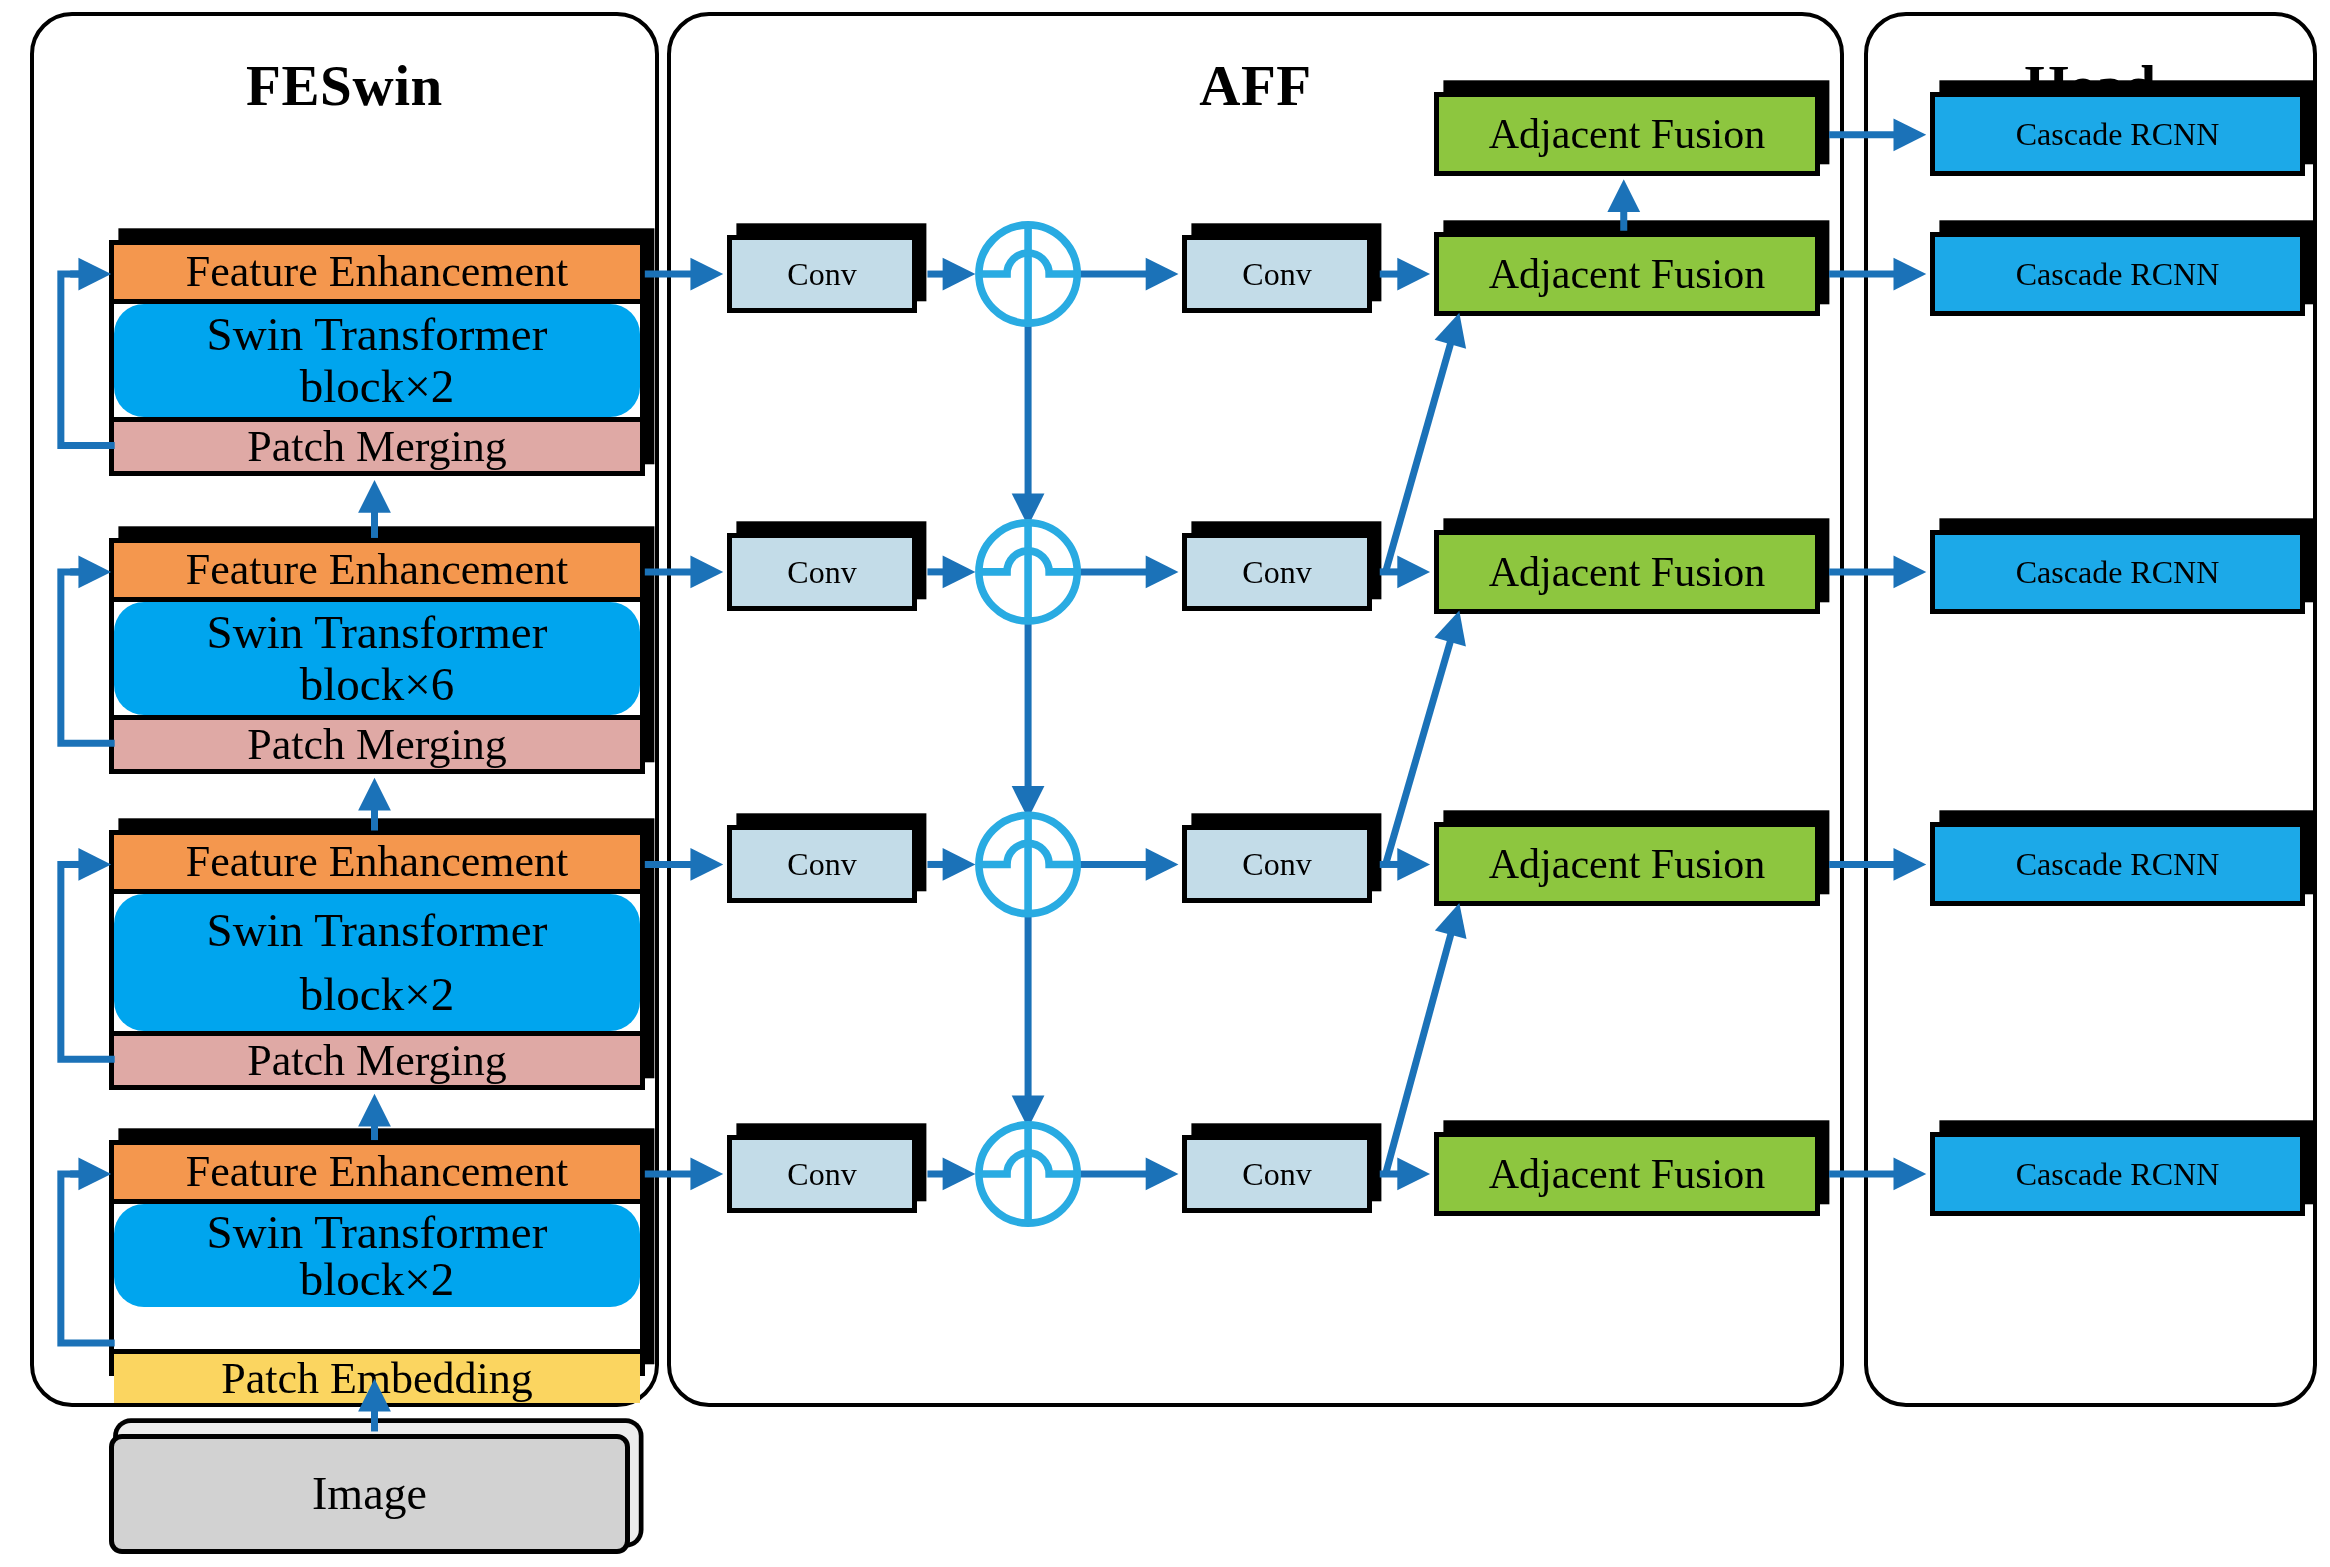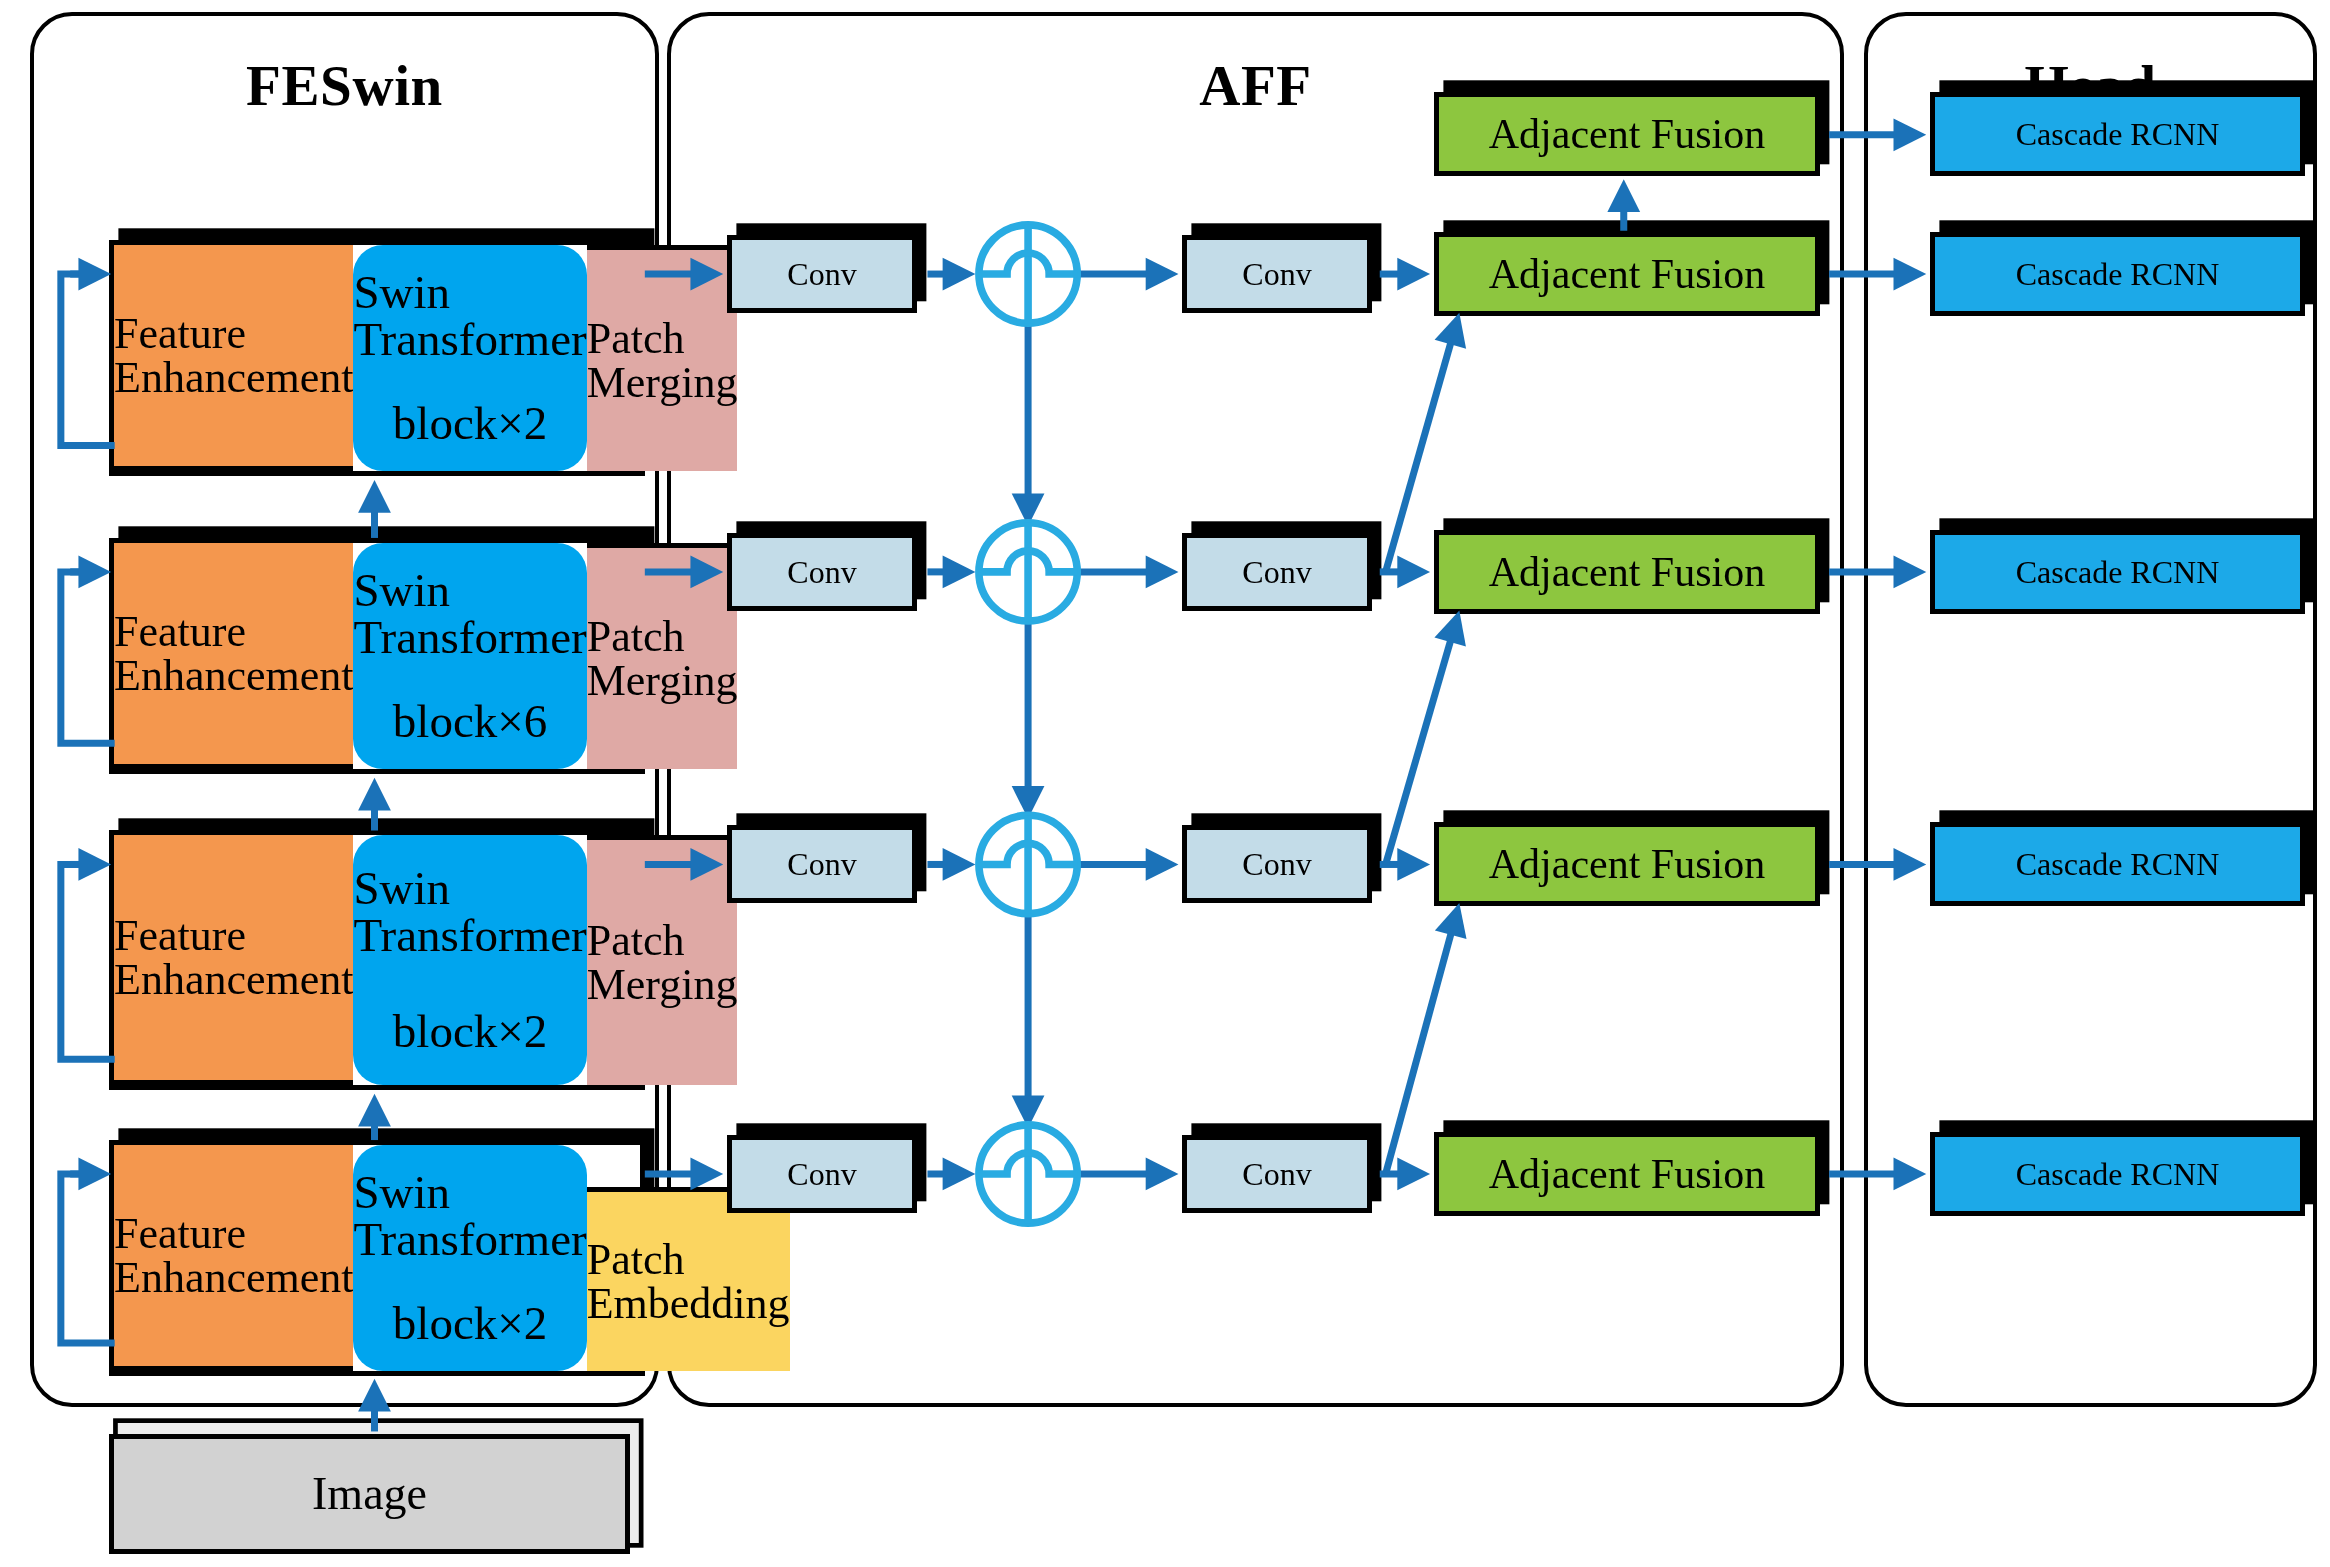--- a/index.html
+++ b/index.html
@@ -8,34 +8,34 @@
     --rcnn:#1ca9e8; --image:#d2d2d2; --outline:#000000; --bg:#ffffff;
   }
   html,body{margin:0;padding:0;background:var(--bg);}
   body{width:2330px;height:1568px;overflow:hidden;
        font-family:"Liberation Serif","DejaVu Serif",serif;color:#000;}
   #canvas{position:absolute;left:0;top:0;width:2330px;height:1568px;}
   .panel{position:absolute;box-sizing:border-box;border:4.7px solid var(--outline);border-radius:42px;background:transparent;}
   .panel-title{position:absolute;top:13px;left:0;right:0;text-align:center;
                font-size:57px;font-weight:bold;letter-spacing:0.6px;margin-top:24px;}
   .stage{position:absolute;box-sizing:border-box;border:5.9px solid var(--outline);
-         display:flex;flex-direction:row;box-shadow:9.4px -11.7px 0 0 var(--outline);background:#fff;}
+         display:flex;flex-direction:column;box-shadow:9.4px -11.7px 0 0 var(--outline);background:#fff;}
   .cell{box-sizing:border-box;display:flex;align-items:center;justify-content:center;font-size:44px;line-height:1;}
   .cell.fe{flex:0 0 59px;border-bottom:5.9px solid var(--outline);background:var(--enhance);}
   .cell.swin{flex:1 1 auto;flex-direction:column;justify-content:space-around;background:var(--swin);font-size:47px;padding:4.7px 0;border-radius:30px;}
   .cell.reduce{flex:0 0 54px;border-top:5.9px solid var(--outline);background:var(--merging);}
   .cell.reduce.embed{background:var(--embedding);margin-top:42px;}
   .box{position:absolute;box-sizing:border-box;border:5.9px solid var(--outline);
        display:flex;align-items:center;justify-content:center;font-size:32px;line-height:1;}
   .b3d{box-shadow:9.4px -11.7px 0 0 var(--outline);}
   .conv{background:var(--conv);}
   .fusion{background:var(--fusion);font-size:42px;}
   .rcnn{background:var(--rcnn);}
   .image-box{background:var(--image);font-size:46px;
-             box-shadow:8.8px -11px 0 0 #ececec,8.8px -11px 0 4.7px var(--outline);}
+             box-shadow:8.8px -11px 0 0 #ececec,8.8px -11px 0 4.7px var(--outline);border-radius:13px;}
   #wires{position:absolute;left:0;top:0;z-index:5;pointer-events:none;}
 </style>
 </head>
 <body>
 
 <div id="canvas">
   <div class="panel" id="panel-feswin" style="left:30px;top:12.3px;width:629px;height:1395px;">
     <div class="panel-title">FESwin</div>
   </div>
   <div class="panel" id="panel-aff" style="left:667px;top:12.3px;width:1177px;height:1395px;">

